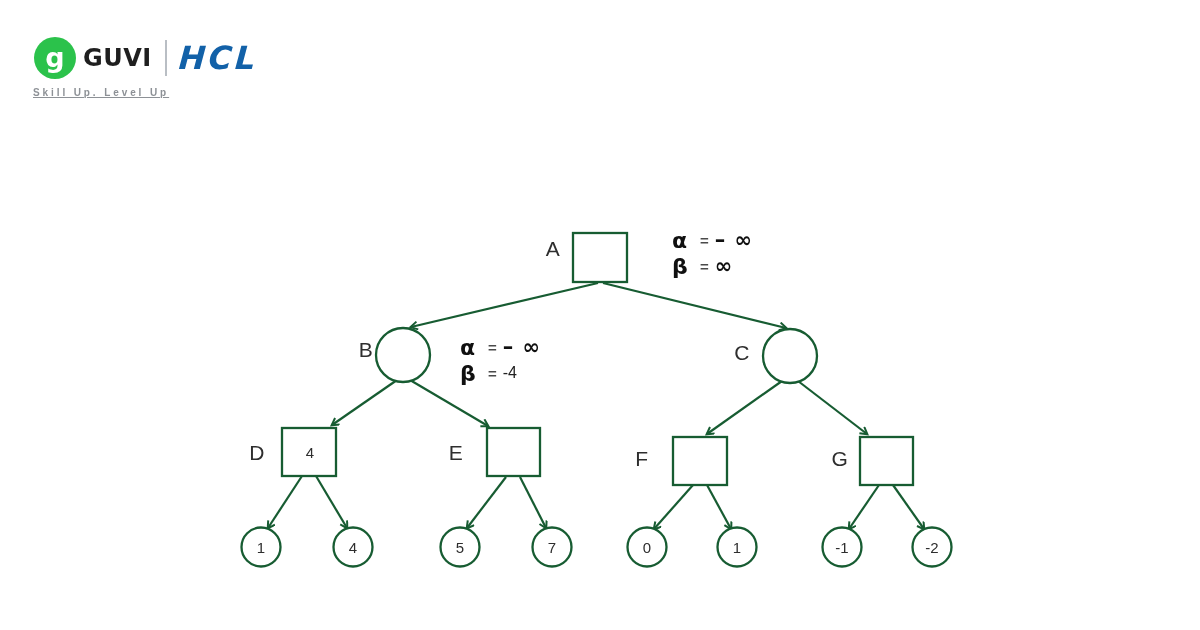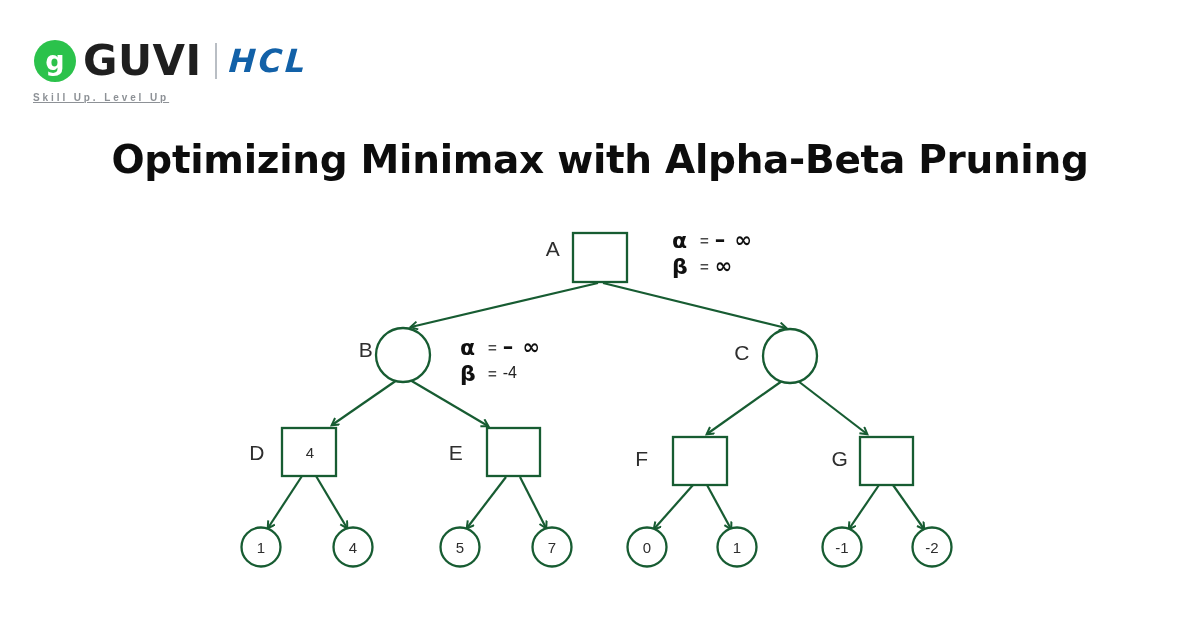--- a/index.html
+++ b/index.html
@@ -7,21 +7,21 @@
   .canvas {
     position:relative; width:1200px; height:630px; background:#ffffff;
     font-family:"Liberation Sans", sans-serif; overflow:hidden;
   }
 
   
   .logo-wrap { position:absolute; left:33px; top:36px; }
   .logo-row { display:flex; align-items:center; }
   .logo-icon { width:44px; height:44px; flex:0 0 44px; }
   .brand-guvi {
-    margin-left:6px; font-size:42px; font-weight:700; color:#1f1f1f;
+    margin-left:6px; font-size:24px; font-weight:700; color:#1f1f1f;
     letter-spacing:0.5px; font-family:"DejaVu Sans", sans-serif;
   }
   .logo-divider { width:2px; height:36px; background:#b9bec4; margin:0 12px 0 13px; }
   .brand-hcl {
     font-size:32px; font-weight:800; font-style:italic; color:#1261a8;
     letter-spacing:3px; font-family:"DejaVu Sans", sans-serif; transform:skewX(-4deg);
   }
   .tagline {
     margin-top:7px; font-size:10px; color:#8d9196; letter-spacing:2.9px;
     font-weight:600;
@@ -72,21 +72,20 @@
           <text x="22" y="31" text-anchor="middle" font-family="DejaVu Sans, sans-serif" font-size="27" font-weight="700" fill="#ffffff">g</text>
         </svg>
       </span>
       <span class="brand-guvi">GUVI</span>
       <span class="logo-divider"></span>
       <span class="brand-hcl">HCL</span>
     </div>
     <div class="tagline">Skill Up. Level Up</div>
   </div>
 
-  <h1 class="page-title">Optimizing Minimax with Alpha-Beta Pruning</h1>
 
   <svg class="tree-svg" width="1200" height="630" viewBox="0 0 1200 630">
     <defs>
       <marker id="arrow" markerWidth="11" markerHeight="11" refX="7.5" refY="4.5" orient="auto" markerUnits="userSpaceOnUse">
         <path d="M1,0.5 L8,4.5 L1,8.5" fill="none" stroke="#175c32" stroke-width="2"></path>
       </marker>
     </defs>
 
     <g stroke="#175c32" stroke-width="2.2">
       <line x1="598" y1="283" x2="411" y2="327" marker-end="url(#arrow)"></line>

